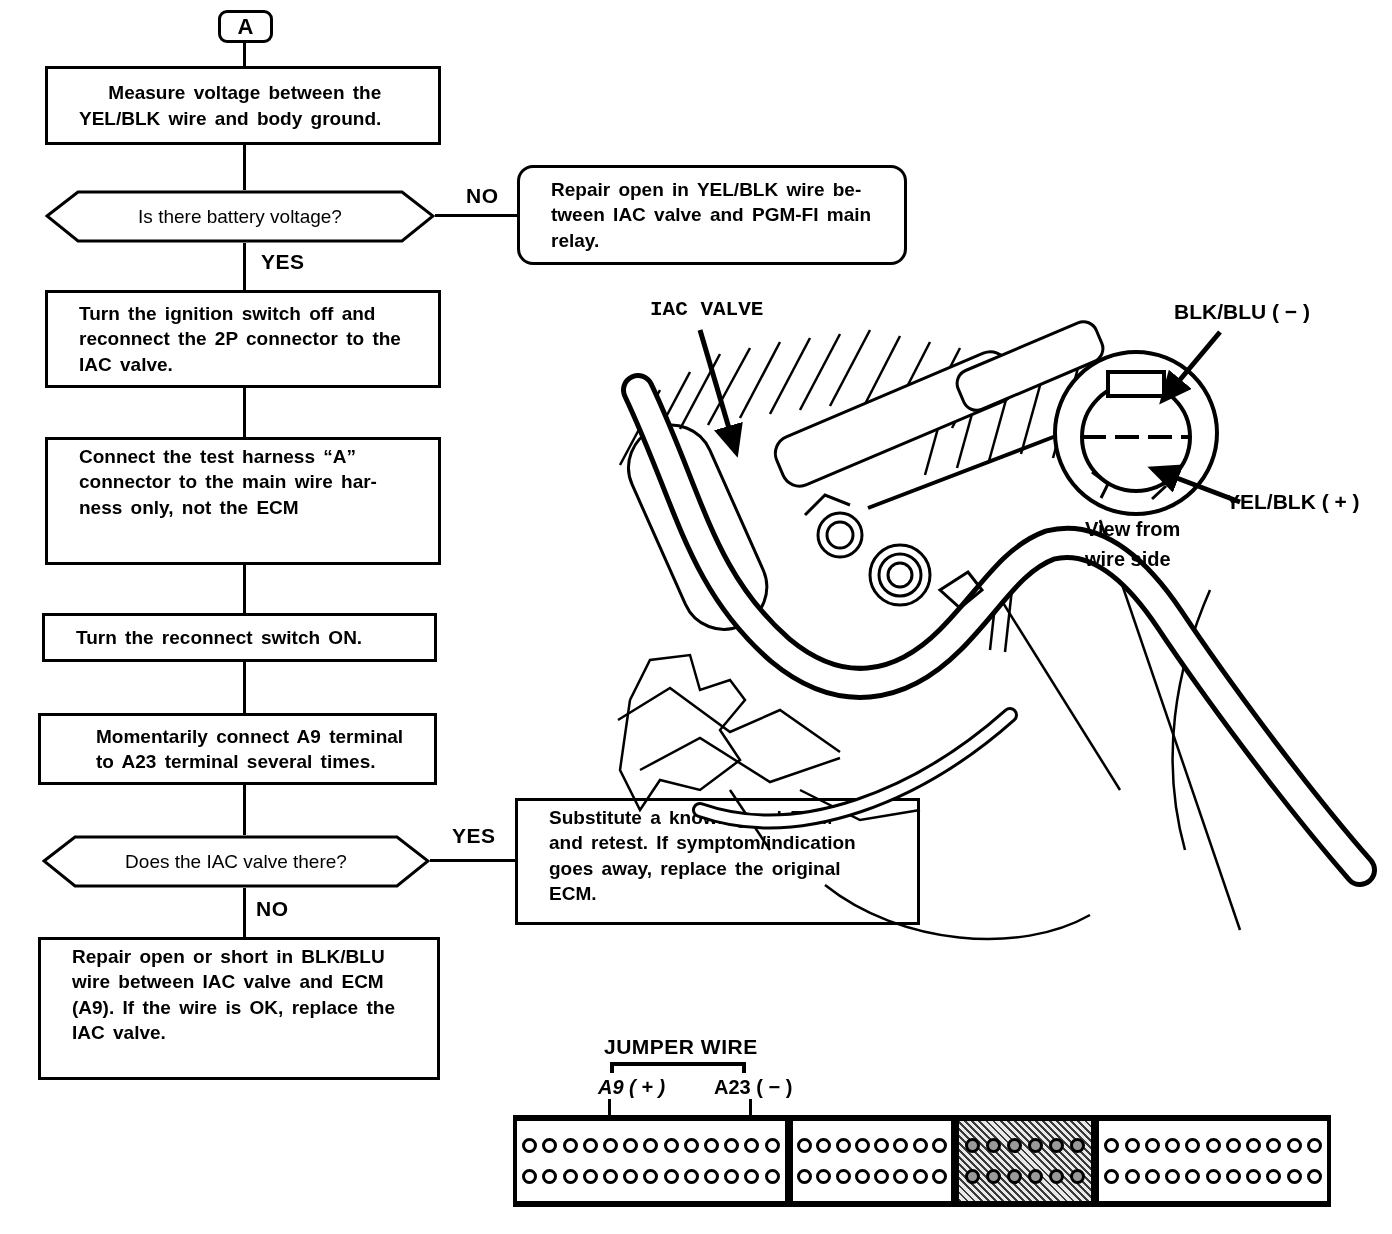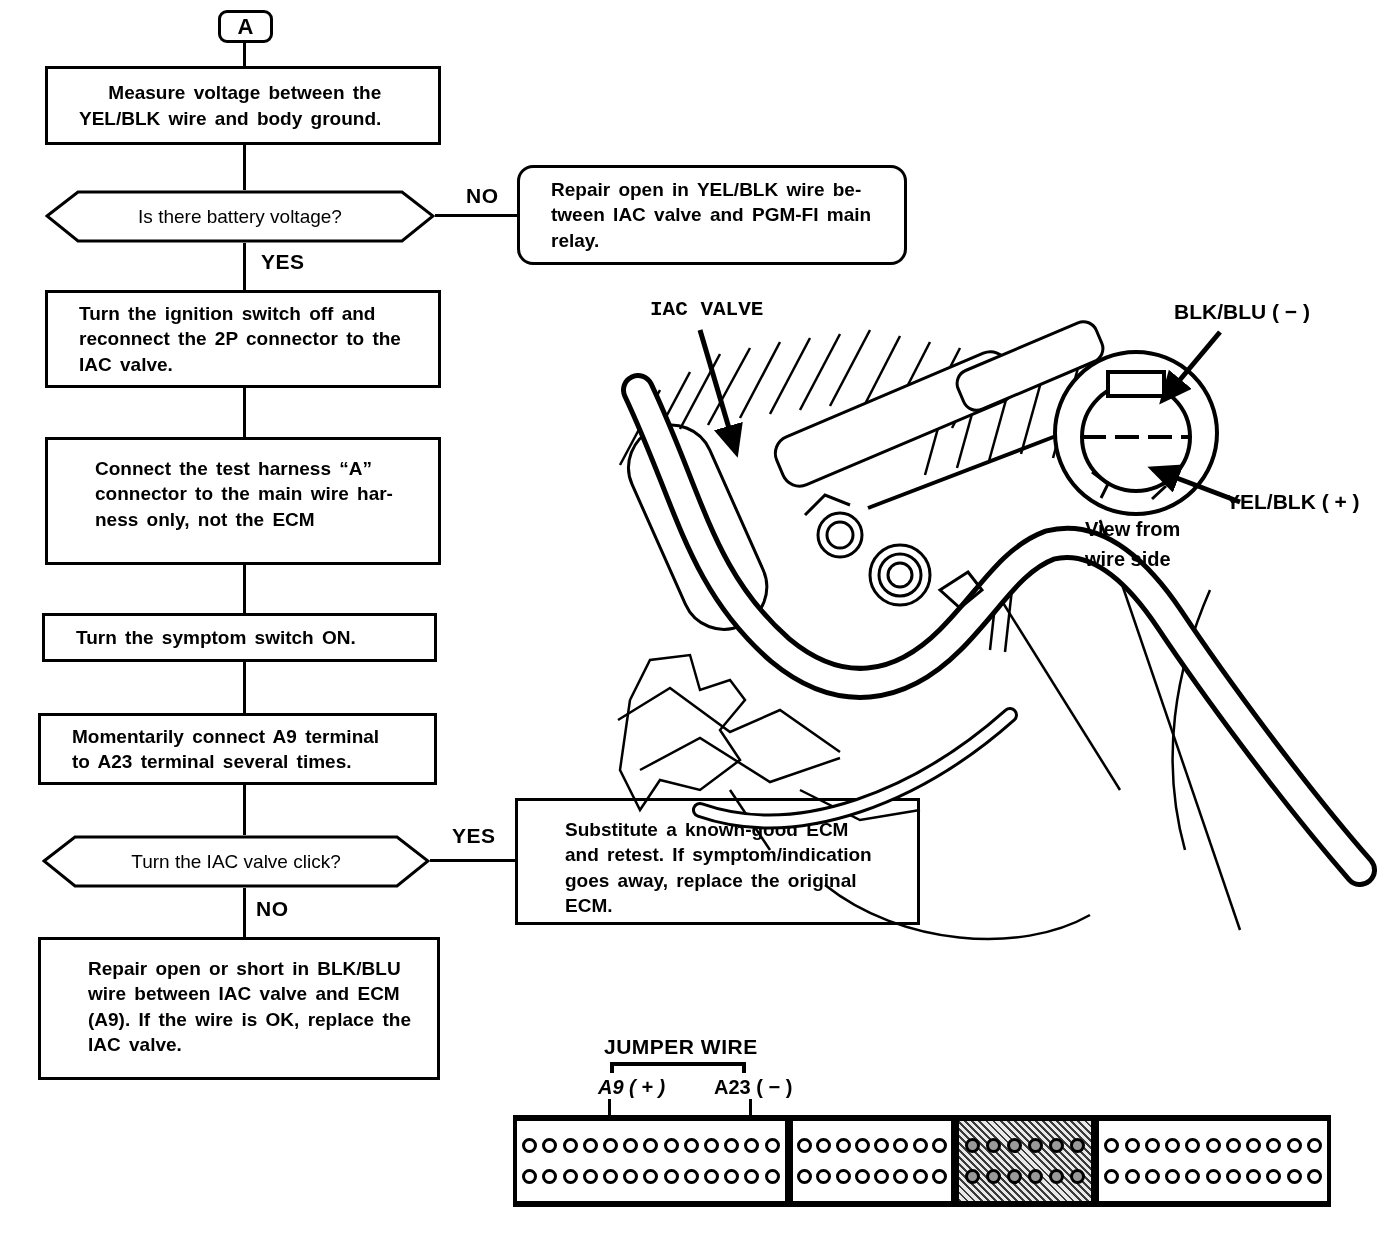--- a/index.html
+++ b/index.html
@@ -3,21 +3,21 @@
 <meta charset="utf-8">
 <style>
   html,body{margin:0;padding:0;background:#fff;}
   .page{position:relative;width:1392px;height:1234px;background:#fff;overflow:hidden;
         font-family:"Liberation Sans",sans-serif;color:#000;}
   .node{position:absolute;border:3px solid #000;background:#fff;box-sizing:border-box;
         display:flex;align-items:center;}
   .node.top{align-items:flex-start;}
   .node .txt{font-weight:bold;font-size:19px;line-height:1.34;white-space:pre-line;
              word-spacing:3px;padding:8px 10px 8px 31px;}
-  .node.top .txt{padding-top:16px;margin-left:16px;}
+  .node.top .txt{padding-top:4px;}
   .vline,.hline{position:absolute;background:#000;}
   .flowlabel{position:absolute;font-weight:bold;font-size:21px;letter-spacing:.5px;}
   .hexwrap{position:absolute;}
   .hexwrap svg{display:block;}
   .hexlabel{position:absolute;left:0;top:0;width:100%;height:100%;display:flex;
             align-items:center;justify-content:center;font-weight:normal;font-size:19px;}
   .startbox{position:absolute;border:3px solid #000;border-radius:9px;background:#fff;
             box-sizing:border-box;display:flex;align-items:center;justify-content:center;
             font-weight:bold;font-size:22px;}
   .anno{position:absolute;font-weight:bold;font-size:20px;white-space:pre-line;line-height:1.5;}
@@ -81,37 +81,37 @@
 
   <div class="node top" style="left:45px;top:437px;width:396px;height:128px;">
     <div class="txt">Connect the test harness “A”
 connector to the main wire har-
 ness only, not the ECM</div>
   </div>
 
   <div class="vline" style="left:243px;top:565px;width:3px;height:48px;"></div>
 
   <div class="node" style="left:42px;top:613px;width:395px;height:49px;">
-    <div class="txt">Turn the symptom switch ON.</div>
+    <div class="txt">Turn the reconnect switch ON.</div>
   </div>
 
   <div class="vline" style="left:243px;top:662px;width:3px;height:51px;"></div>
 
-  <div class="node" style="left:38px;top:713px;width:399px;height:72px;">
+  <div class="node" style="left:38px;top:713px;width:399px;height:72px;padding-left:24px;">
     <div class="txt">Momentarily connect A9 terminal
 to A23 terminal several times.</div>
   </div>
 
   <div class="vline" style="left:243px;top:785px;width:3px;height:50px;"></div>
 
   <div class="hexwrap" style="left:42px;top:835px;width:388px;height:53px;">
     <svg width="388" height="53">
       <polygon points="2,26 33,2 355,2 386,26 355,51 33,51" fill="#fff" stroke="#000" stroke-width="3"></polygon>
     </svg>
-    <div class="hexlabel">Turn the IAC valve click?</div>
+    <div class="hexlabel">Does the IAC valve there?</div>
   </div>
 
   <div class="hline" style="left:430px;top:859px;width:85px;height:3px;"></div>
   <div class="flowlabel" style="left:452px;top:824px;">YES</div>
 
   <div class="node top" style="left:515px;top:798px;width:405px;height:127px;">
     <div class="txt">Substitute a known-good ECM
 and retest. If symptom/indication
 goes away, replace the original
 ECM.</div>

